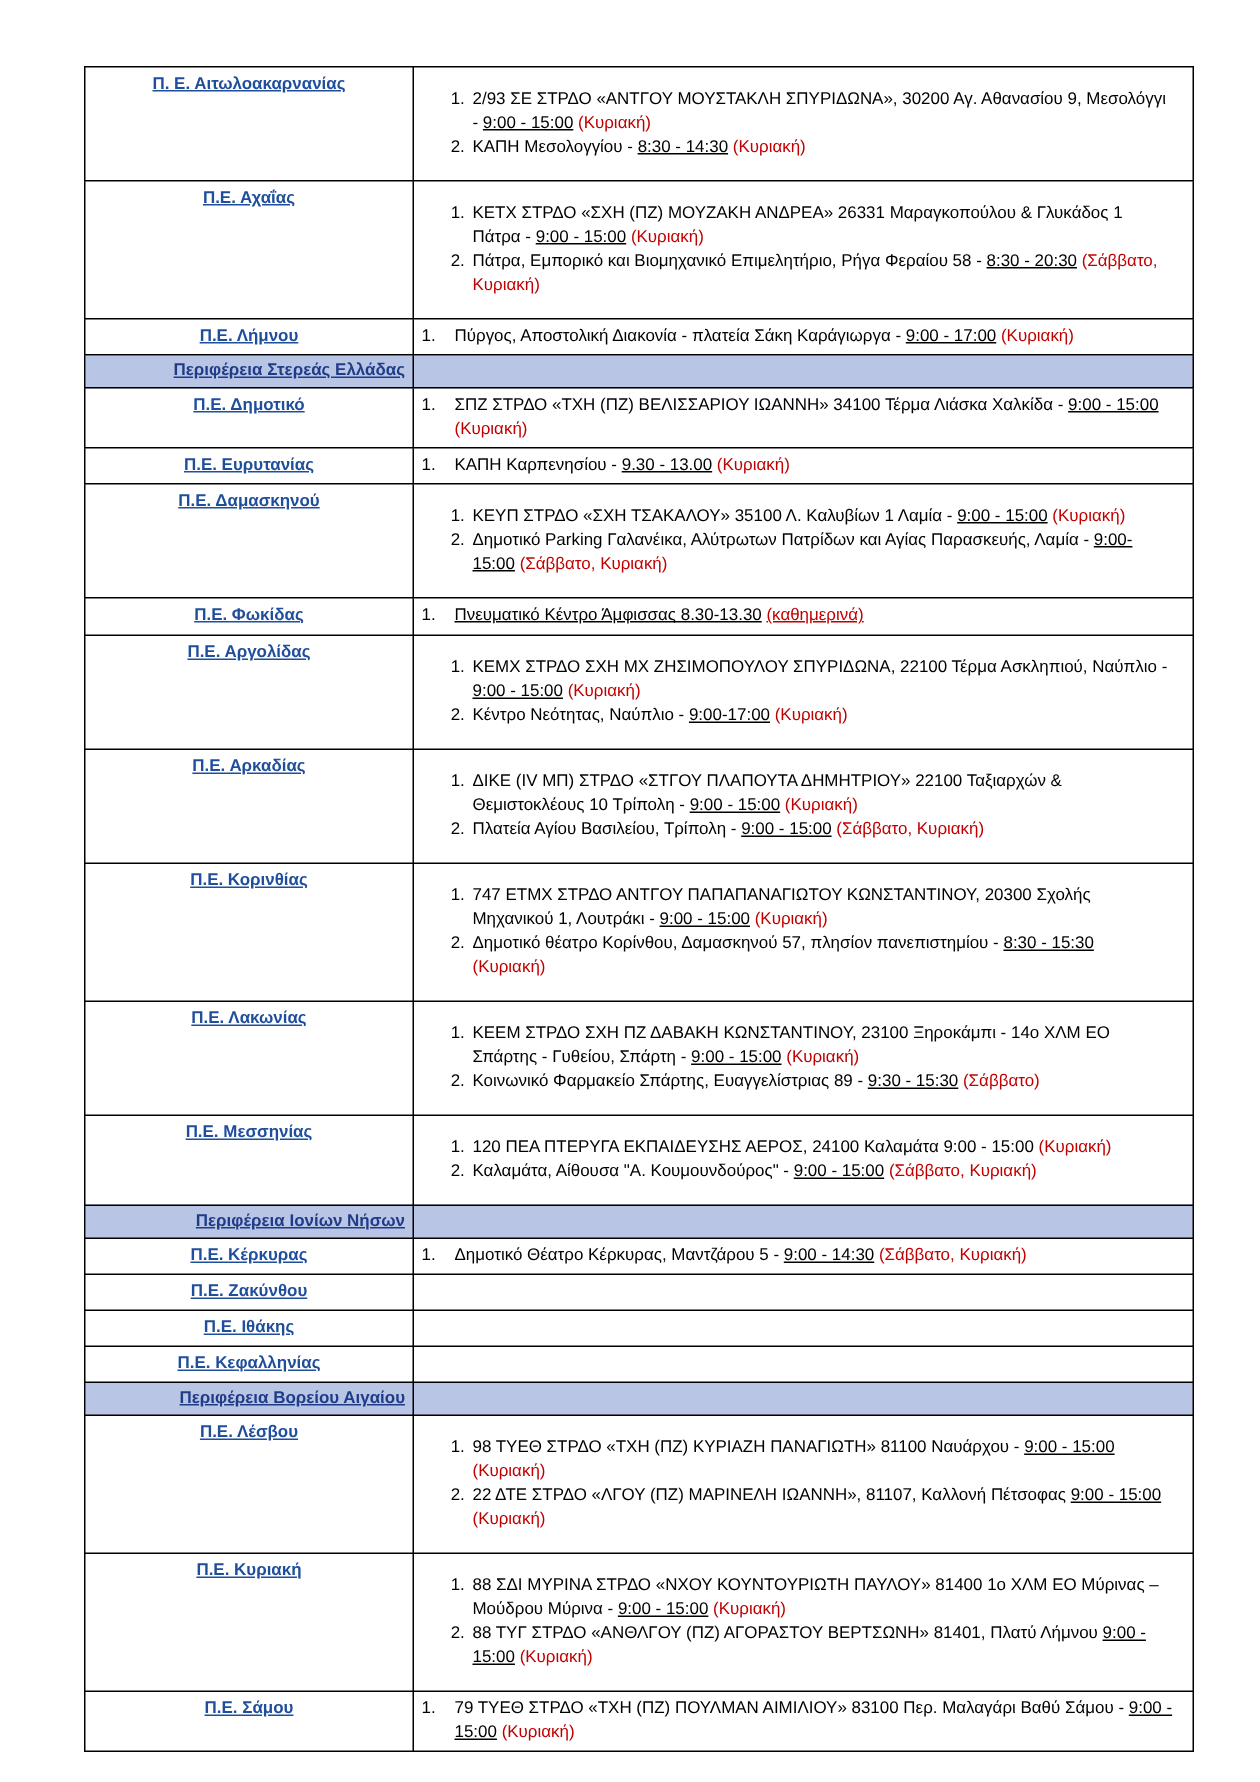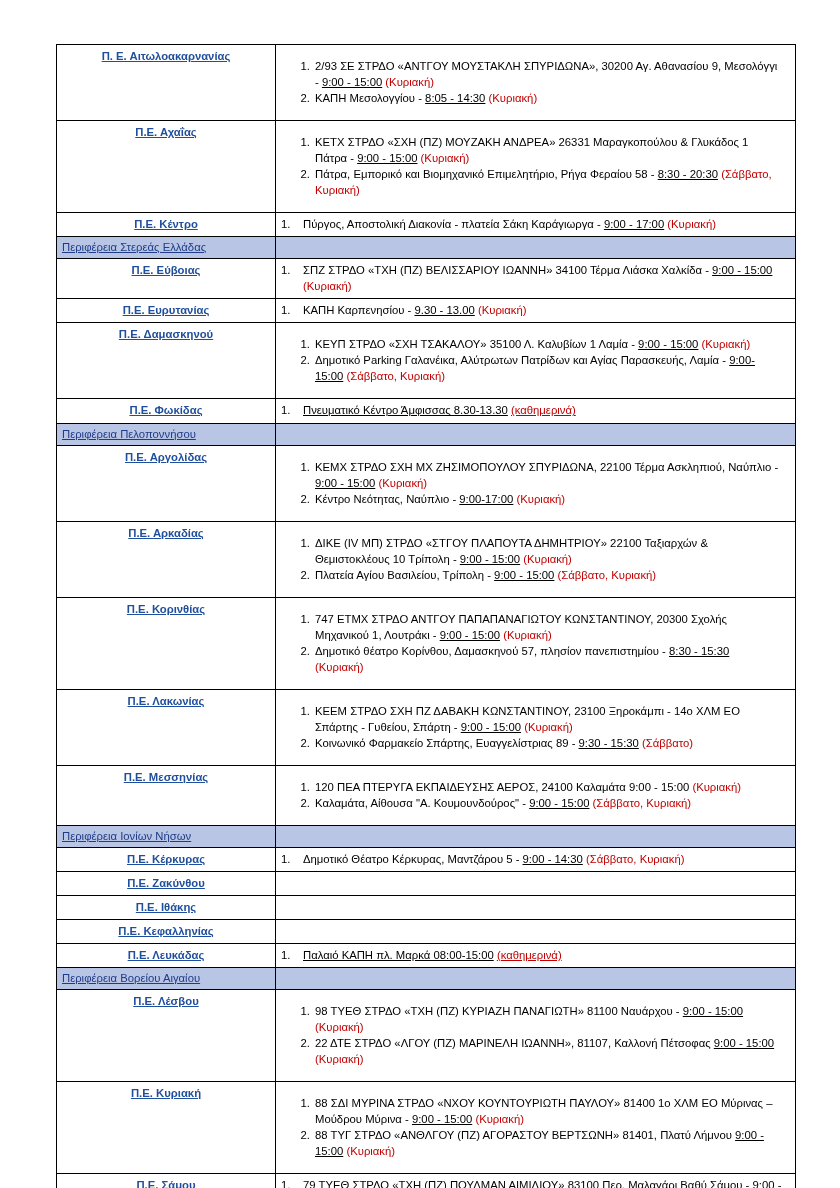--- a/index.html
+++ b/index.html
@@ -40,23 +40,23 @@
   }
   td.region .lbl {
     text-decoration: underline;
     color: #1f4e9c;
   }
   tr.section td {
     background: #b9c5e4;
     padding: 2px 5px 3px 5px;
   }
   tr.section td.section-title {
-    text-align: left;
+    text-align: right;
     color: #1f3c88;
-    font-weight: normal;
+    font-weight: bold;
   }
   tr.section td.section-title .lbl {
     text-decoration: underline;
   }
   ol.items {
     margin: 10px;
     padding-left: 22px;
   }
   ol.items > li {
     margin: 0 0 0 0;
@@ -85,45 +85,45 @@
 <body>
 
 <div class="page">
   <table class="doc">
     <tbody id="table-body">
         <tr>
           <td class="region"><span class="lbl">Π. Ε. Αιτωλοακαρνανίας</span></td>
           <td>
             <ol class="items">
               <li><span>2/93 ΣΕ ΣΤΡΔΟ «ΑΝΤΓΟΥ ΜΟΥΣΤΑΚΛΗ ΣΠΥΡΙΔΩΝΑ», 30200 Αγ. Αθανασίου 9, Μεσολόγγι - </span><span class="u">9:00 - 15:00</span><span> </span><span class="red">(Κυριακή)</span></li>
-              <li><span>ΚΑΠΗ Μεσολογγίου - </span><span class="u">8:05 - 14:30</span><span> </span><span class="red">(Κυριακή)</span></li>
+              <li><span>ΚΑΠΗ Μεσολογγίου - </span><span class="u">8:30 - 14:30</span><span> </span><span class="red">(Κυριακή)</span></li>
             </ol>
           </td>
         </tr>
         <tr>
           <td class="region"><span class="lbl">Π.Ε. Αχαΐας</span></td>
           <td>
             <ol class="items">
               <li><span>ΚΕΤΧ ΣΤΡΔΟ «ΣΧΗ (ΠΖ) ΜΟΥΖΑΚΗ ΑΝΔΡΕΑ» 26331 Μαραγκοπούλου &amp; Γλυκάδος 1 Πάτρα - </span><span class="u">9:00 - 15:00</span><span> </span><span class="red">(Κυριακή)</span></li>
               <li><span>Πάτρα, Εμπορικό και Βιομηχανικό Επιμελητήριο, Ρήγα Φεραίου 58 - </span><span class="u">8:30 - 20:30</span><span> </span><span class="red">(Σάββατο, Κυριακή)</span></li>
             </ol>
           </td>
         </tr>
         <tr>
-          <td class="region"><span class="lbl">Π.Ε. Κέντρο</span></td>
+          <td class="region"><span class="lbl">Π.Ε. Λήμνου</span></td>
           <td>
             <div class="single"><span class="num">1.</span><span>Πύργος, Αποστολική Διακονία - πλατεία Σάκη Καράγιωργα - </span><span class="u">9:00 - 17:00</span><span> </span><span class="red">(Κυριακή)</span></div>
           </td>
         </tr>
         <tr class="section">
           <td class="section-title"><span class="lbl">Περιφέρεια Στερεάς Ελλάδας</span></td>
           <td>&nbsp;</td>
         </tr>
         <tr>
-          <td class="region"><span class="lbl">Π.Ε. Εύβοιας</span></td>
+          <td class="region"><span class="lbl">Π.Ε. Δημοτικό</span></td>
           <td>
             <div class="single"><span class="num">1.</span><span>ΣΠΖ ΣΤΡΔΟ «ΤΧΗ (ΠΖ) ΒΕΛΙΣΣΑΡΙΟΥ ΙΩΑΝΝΗ» 34100 Τέρμα Λιάσκα Χαλκίδα - </span><span class="u">9:00 - 15:00</span><span> </span><span class="red">(Κυριακή)</span></div>
           </td>
         </tr>
         <tr>
           <td class="region"><span class="lbl">Π.Ε. Ευρυτανίας</span></td>
           <td>
             <div class="single"><span class="num">1.</span><span>ΚΑΠΗ Καρπενησίου - </span><span class="u">9.30 - 13.00</span><span> </span><span class="red">(Κυριακή)</span></div>
           </td>
         </tr>
@@ -134,24 +134,20 @@
               <li><span>ΚΕΥΠ ΣΤΡΔΟ «ΣΧΗ ΤΣΑΚΑΛΟΥ» 35100 Λ. Καλυβίων 1 Λαμία - </span><span class="u">9:00 - 15:00</span><span> </span><span class="red">(Κυριακή)</span></li>
               <li><span>Δημοτικό Parking Γαλανέικα, Αλύτρωτων Πατρίδων και Αγίας Παρασκευής, Λαμία - </span><span class="u">9:00-15:00</span><span> </span><span class="red">(Σάββατο, Κυριακή)</span></li>
             </ol>
           </td>
         </tr>
         <tr>
           <td class="region"><span class="lbl">Π.Ε. Φωκίδας</span></td>
           <td>
             <div class="single"><span class="num">1.</span><span class="u">Πνευματικό Κέντρο Άμφισσας 8.30-13.30</span><span>  </span><span class="red u">(καθημερινά)</span></div>
           </td>
-        </tr>
-        <tr class="section">
-          <td class="section-title"><span class="lbl">Περιφέρεια Πελοποννήσου</span></td>
-          <td>&nbsp;</td>
         </tr>
         <tr>
           <td class="region"><span class="lbl">Π.Ε. Αργολίδας</span></td>
           <td>
             <ol class="items">
               <li><span>ΚΕΜΧ ΣΤΡΔΟ ΣΧΗ ΜΧ ΖΗΣΙΜΟΠΟΥΛΟΥ ΣΠΥΡΙΔΩΝΑ, 22100 Τέρμα Ασκληπιού, Ναύπλιο - </span><span class="u">9:00 - 15:00</span><span> </span><span class="red">(Κυριακή)</span></li>
               <li><span>Κέντρο Νεότητας, Ναύπλιο - </span><span class="u">9:00-17:00</span><span> </span><span class="red">(Κυριακή)</span></li>
             </ol>
           </td>
         </tr>
@@ -205,26 +201,20 @@
           <td class="region"><span class="lbl">Π.Ε. Ζακύνθου</span></td>
           <td class="empty-cell">&nbsp;</td>
         </tr>
         <tr>
           <td class="region"><span class="lbl">Π.Ε. Ιθάκης</span></td>
           <td class="empty-cell">&nbsp;</td>
         </tr>
         <tr>
           <td class="region"><span class="lbl">Π.Ε. Κεφαλληνίας</span></td>
           <td class="empty-cell">&nbsp;</td>
-        </tr>
-        <tr>
-          <td class="region"><span class="lbl">Π.Ε. Λευκάδας</span></td>
-          <td>
-            <div class="single"><span class="num">1.</span><span class="u">Παλαιό ΚΑΠΗ πλ. Μαρκά 08:00-15:00</span><span>  </span><span class="red u">(καθημερινά)</span></div>
-          </td>
         </tr>
         <tr class="section">
           <td class="section-title"><span class="lbl">Περιφέρεια Βορείου Αιγαίου</span></td>
           <td>&nbsp;</td>
         </tr>
         <tr>
           <td class="region"><span class="lbl">Π.Ε. Λέσβου</span></td>
           <td>
             <ol class="items">
               <li><span>98 ΤΥΕΘ ΣΤΡΔΟ «ΤΧΗ (ΠΖ) ΚΥΡΙΑΖΗ ΠΑΝΑΓΙΩΤΗ» 81100 Ναυάρχου - </span><span class="u">9:00 - 15:00</span><span> </span><span class="red">(Κυριακή)</span></li>

